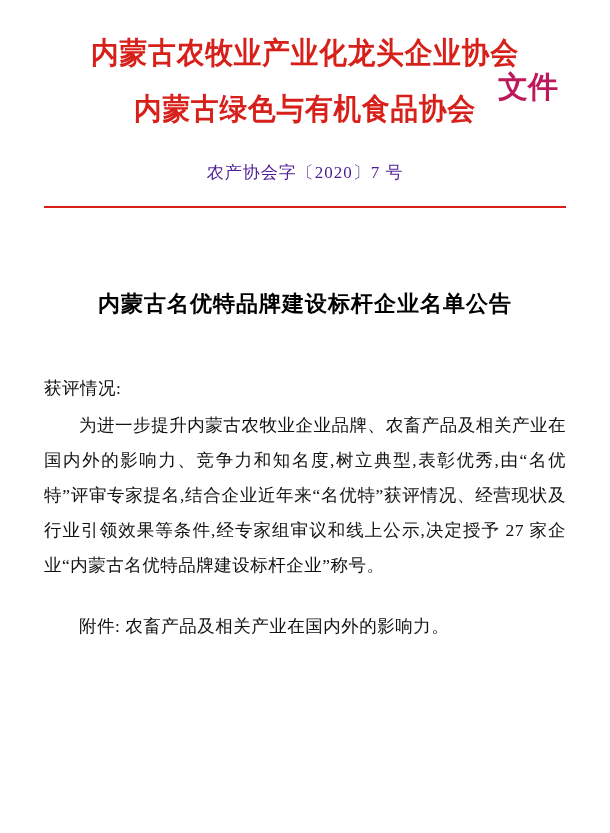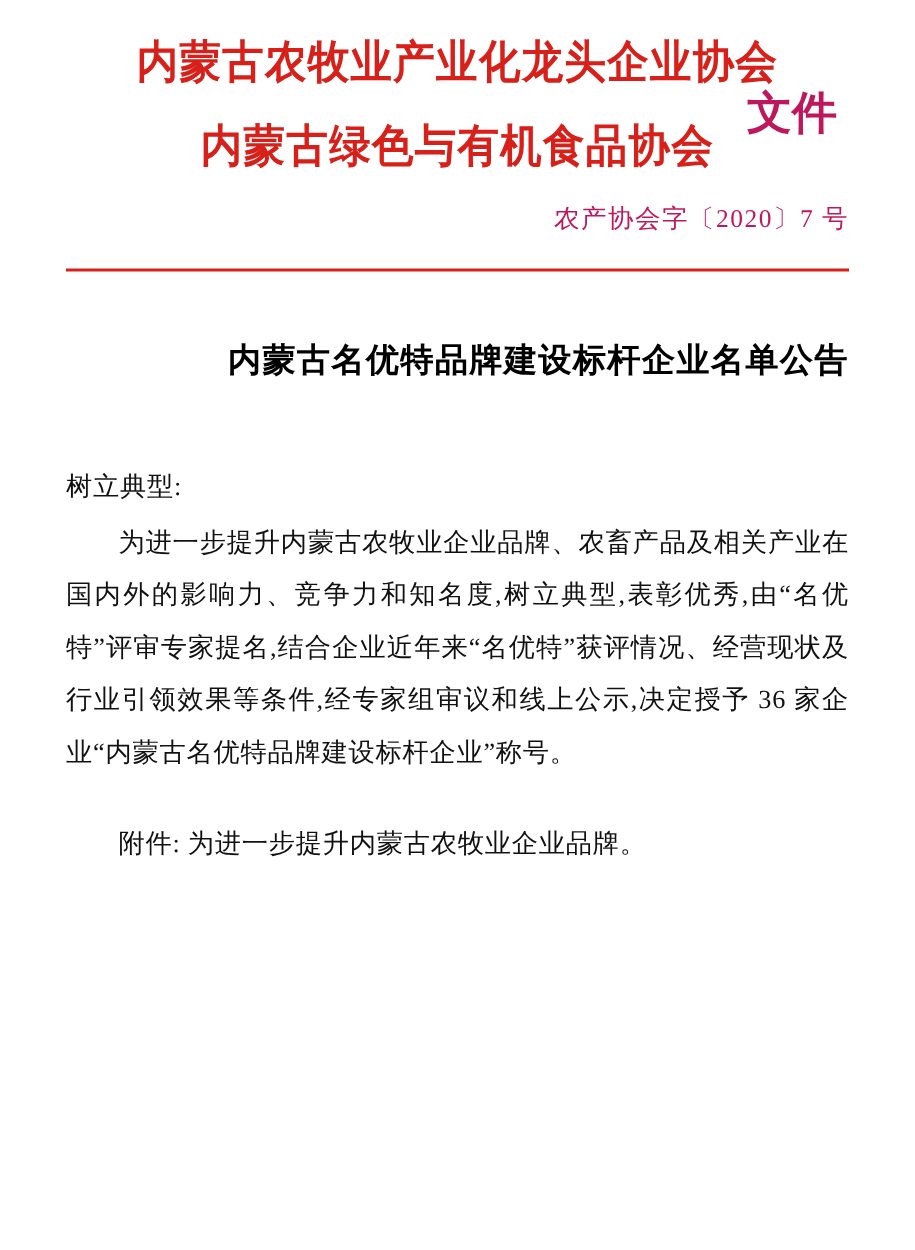--- a/index.html
+++ b/index.html
@@ -12,21 +12,21 @@
     background: #ffffff;
     font-family: "Liberation Serif", "DejaVu Serif", serif;
     color: #000000;
     overflow: hidden;
   }
   .page {
     position: relative;
     width: 610px;
     height: 833px;
     box-sizing: border-box;
-    padding: 1px 44px;
+    padding: 12px 44px;
   }
 
   
   .letterhead {
     position: relative;
     padding-top: 22px;
     text-align: center;
   }
   .lh-line {
     color: #d8201a;
@@ -51,39 +51,39 @@
     top: 58px;
     color: #be185d;
     font-family: "DejaVu Serif", "Liberation Serif", serif;
     font-weight: bold;
     font-size: 30px;
     line-height: 1.1;
   }
 
   
   .doc-number {
-    margin-top: 18px;
-    text-align: right;
+    margin-top: 34px;
+    text-align: center;
     font-size: 17px;
     letter-spacing: 1px;
-    color: #be185d;
+    color: #4c1d95;
   }
 
   
   .red-rule {
     margin-top: 22px;
     height: 2px;
     background: #d8201a;
     width: 100%;
   }
 
   
   .doc-title {
-    margin-top: 44px;
-    text-align: right;
+    margin-top: 81px;
+    text-align: center;
     font-size: 22px;
     font-weight: bold;
     letter-spacing: 1px;
     color: #000;
     font-family: "DejaVu Serif", "Liberation Serif", serif;
   }
 
   
   .body-text {
     margin-top: 52px;
@@ -121,18 +121,18 @@
     <div class="lh-doc-word">文件</div>
   </div>
 
   <div class="doc-number">农产协会字〔2020〕7 号</div>
 
   <div class="red-rule"></div>
 
   <div class="doc-title">内蒙古名优特品牌建设标杆企业名单公告</div>
 
   <div class="body-text">
-    <p class="para">树立典型:</p>
-    <p class="para indent">为进一步提升内蒙古农牧业企业品牌、农畜产品及相关产业在国内外的影响力、竞争力和知名度,树立典型,表彰优秀,由“名优特”评审专家提名,结合企业近年来“名优特”获评情况、经营现状及行业引领效果等条件,经专家组审议和线上公示,决定授予 36 家企业“内蒙古名优特品牌建设标杆企业”称号。</p>
-    <p class="attachment">附件: 为进一步提升内蒙古农牧业企业品牌。</p>
+    <p class="para">获评情况:</p>
+    <p class="para indent">为进一步提升内蒙古农牧业企业品牌、农畜产品及相关产业在国内外的影响力、竞争力和知名度,树立典型,表彰优秀,由“名优特”评审专家提名,结合企业近年来“名优特”获评情况、经营现状及行业引领效果等条件,经专家组审议和线上公示,决定授予 27 家企业“内蒙古名优特品牌建设标杆企业”称号。</p>
+    <p class="attachment">附件: 农畜产品及相关产业在国内外的影响力。</p>
   </div>
 
 </div>
 
 </body></html>

